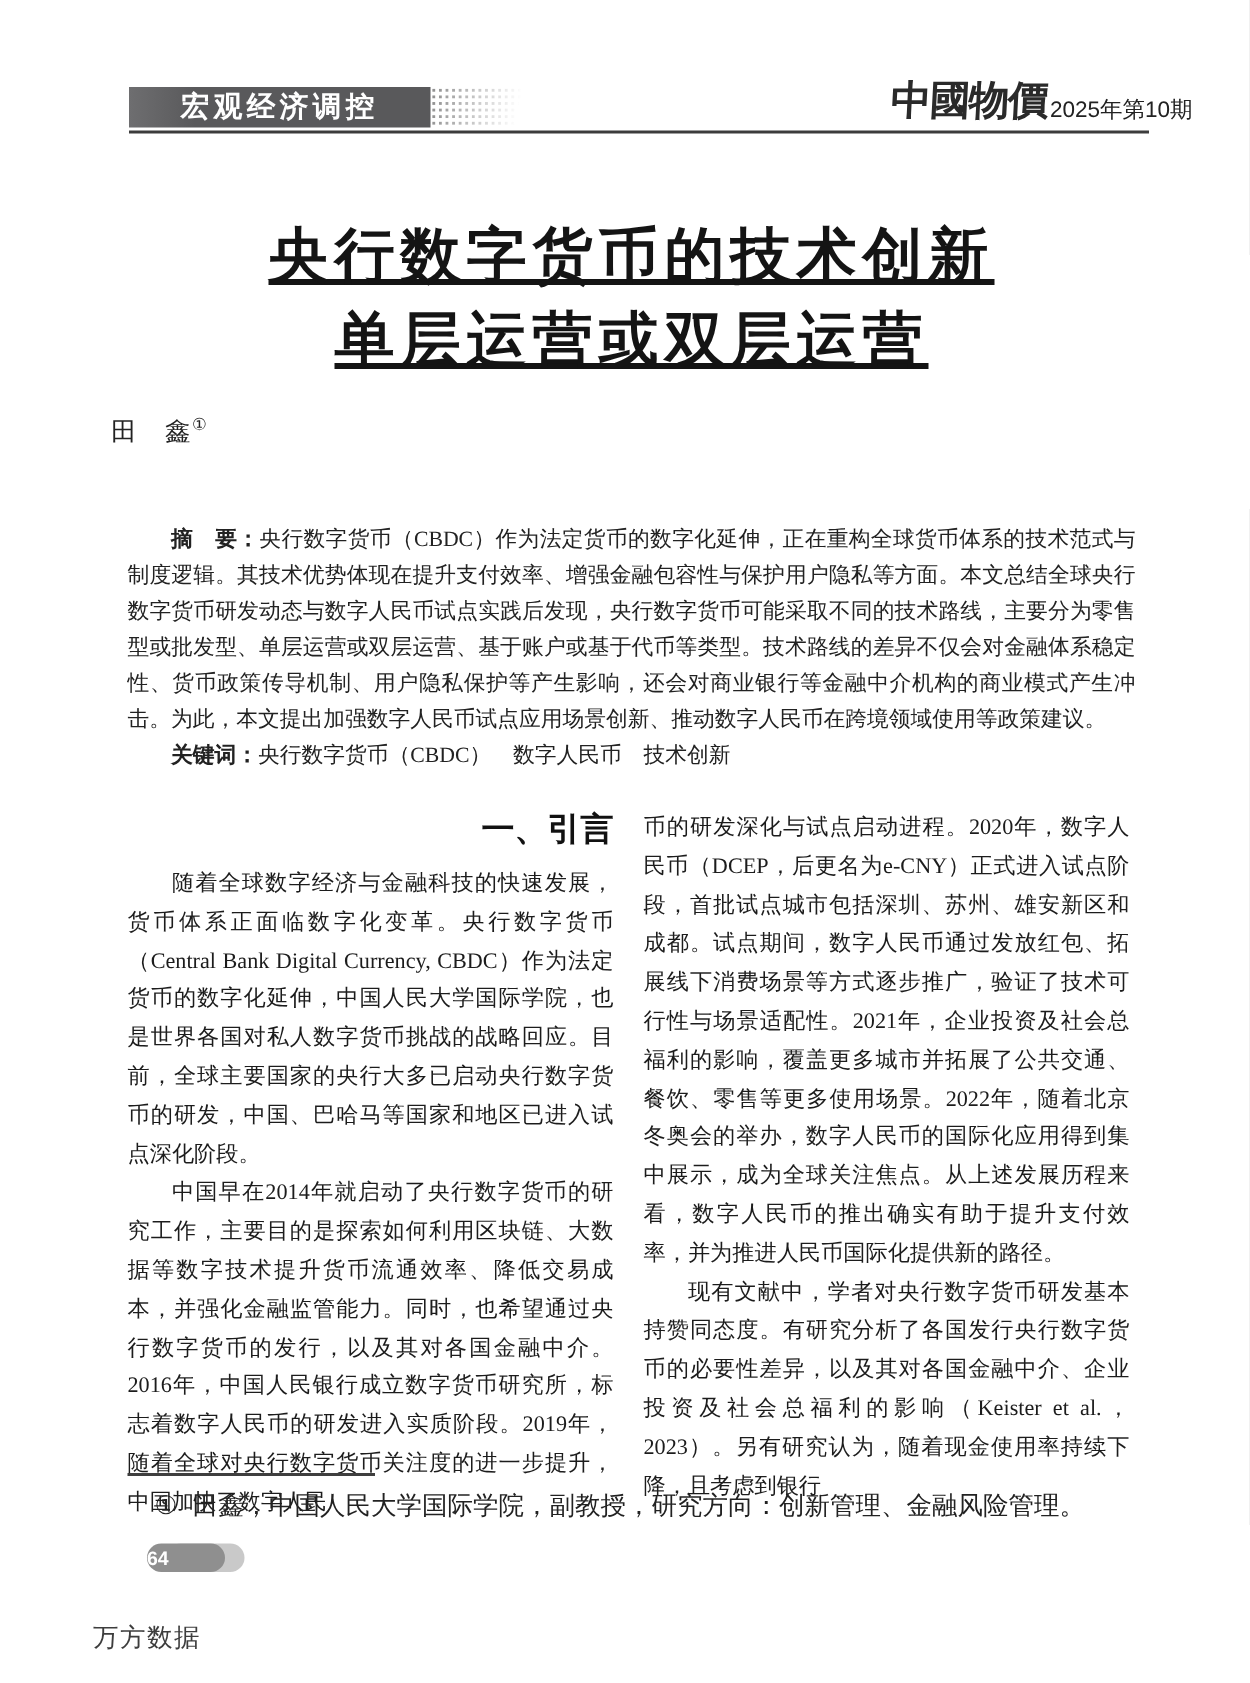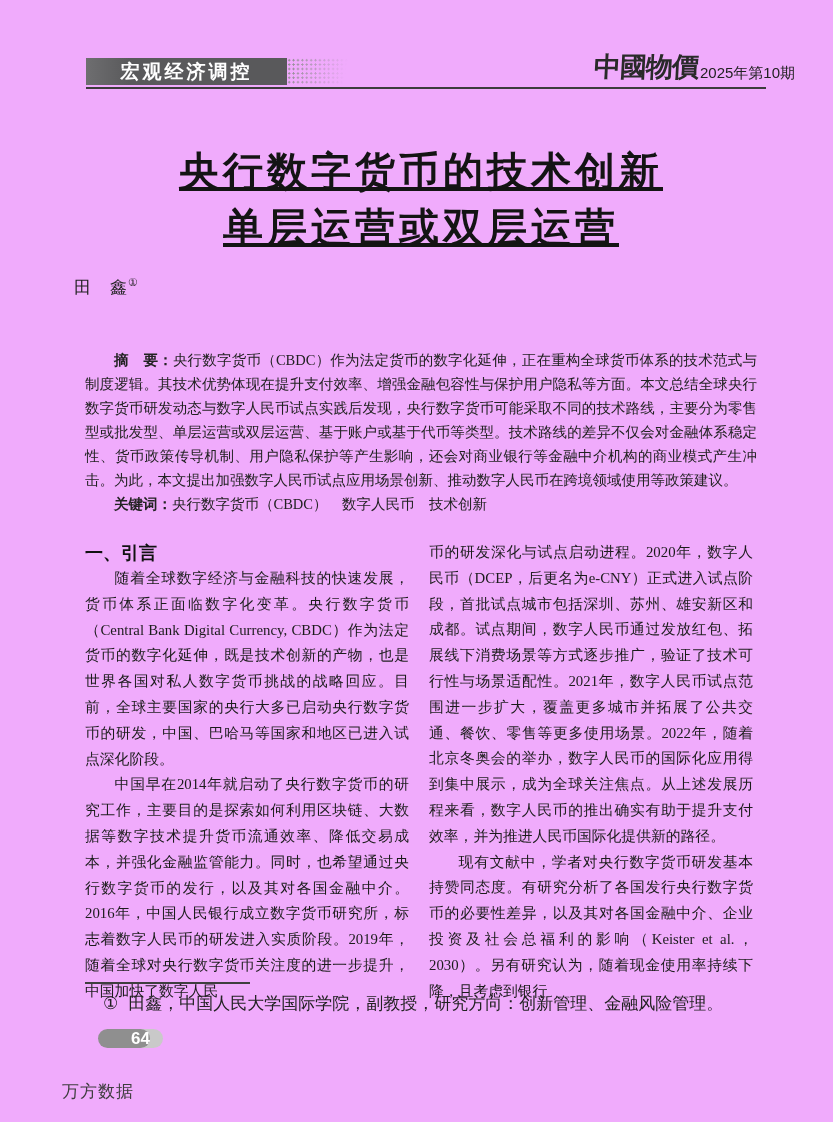--- a/index.html
+++ b/index.html
@@ -1,19 +1,19 @@
 <!DOCTYPE html>
 <html><head>
 <meta charset="utf-8">
 <style>
   html,body{margin:0;padding:0;background:#e8e8e8;}
   .page{
     position:relative;
     width:833px;height:1122px;
-    background:#f0abfc;
+    background:#ffffff;
     overflow:hidden;
     font-family:"Liberation Serif","DejaVu Serif",serif;
     color:#1c1c1c;
   }
   
   .section-tag{
     position:absolute;left:86px;top:58px;width:201px;height:27px;
     background:linear-gradient(90deg,#6e6e70 0%,#59595b 22%,#59595b 100%);
     color:#ffffff;
     font-family:"Liberation Sans","DejaVu Sans",sans-serif;
@@ -64,23 +64,23 @@
     margin:0;font-size:14.5px;line-height:24px;
     text-align:justify;text-indent:2em;color:#222;
   }
   .abstract .abs-label{font-family:Liberation Serif, serif;font-weight:bold;}
   .keywords{margin-top:0;}
   
   .col{position:absolute;width:324px;}
   .col-left{left:85px;top:541px;}
   .col-right{left:429px;top:540px;}
   .sec-heading{
-    margin:0 0 1px 0;text-align:left;
+    margin:0 0 12px 0;text-align:right;
     font-family:"Liberation Sans","DejaVu Sans",sans-serif;
-    font-weight:bold;font-size:18px;line-height:24px;color:#111;
+    font-weight:bold;font-size:22px;line-height:24px;color:#111;
   }
   .para{
     margin:0;font-size:14.8px;line-height:25.8px;
     text-align:justify;text-indent:2em;color:#1c1c1c;
   }
   .para.cont{text-indent:0;}
   
   .footnote-rule{
     position:absolute;left:85px;top:982px;width:165px;height:2px;background:#3f3f3f;
   }
@@ -92,21 +92,21 @@
   
   .page-badge{position:absolute;left:98px;top:1029px;width:70px;height:19px;}
   .badge-shadow{
     position:absolute;left:13px;top:0;width:52px;height:19px;
     border-radius:10px;background:#c9c9c9;
   }
   .badge-pill{
     position:absolute;left:0;top:0;width:52px;height:19px;
     border-radius:10px;background:#8f8f8f;
     color:#fff;font-family:"Liberation Sans","DejaVu Sans",sans-serif;
-    font-weight:bold;font-size:17px;line-height:19px;text-align:right;
+    font-weight:bold;font-size:13px;line-height:19px;text-align:left;
   }
   
   .watermark{
     position:absolute;left:62px;top:1080px;
     font-family:"Liberation Sans","DejaVu Sans",sans-serif;
     font-size:17px;font-weight:500;letter-spacing:1px;color:#3d3d3d;text-align:center;
   }
 </style>
 </head>
 <body>
@@ -129,27 +129,27 @@
     <span>田　鑫</span><sup>①</sup>
   </div>
 
   <section class="abstract-block">
     <p class="abstract"><b class="abs-label">摘　要：</b><span>央行数字货币（CBDC）作为法定货币的数字化延伸，正在重构全球货币体系的技术范式与制度逻辑。其技术优势体现在提升支付效率、增强金融包容性与保护用户隐私等方面。本文总结全球央行数字货币研发动态与数字人民币试点实践后发现，央行数字货币可能采取不同的技术路线，主要分为零售型或批发型、单层运营或双层运营、基于账户或基于代币等类型。技术路线的差异不仅会对金融体系稳定性、货币政策传导机制、用户隐私保护等产生影响，还会对商业银行等金融中介机构的商业模式产生冲击。为此，本文提出加强数字人民币试点应用场景创新、推动数字人民币在跨境领域使用等政策建议。</span></p>
     <p class="abstract keywords"><b class="abs-label">关键词：</b><span>央行数字货币（CBDC）　数字人民币　技术创新</span></p>
   </section>
 
   <section class="col col-left">
     <h2 class="sec-heading">一、引言</h2>
-    <p class="para">随着全球数字经济与金融科技的快速发展，货币体系正面临数字化变革。央行数字货币（Central Bank Digital Currency, CBDC）作为法定货币的数字化延伸，既是技术创新的产物，也是世界各国对私人数字货币挑战的战略回应。目前，全球主要国家的央行大多已启动央行数字货币的研发，中国、巴哈马等国家和地区已进入试点深化阶段。</p>
+    <p class="para">随着全球数字经济与金融科技的快速发展，货币体系正面临数字化变革。央行数字货币（Central Bank Digital Currency, CBDC）作为法定货币的数字化延伸，中国人民大学国际学院，也是世界各国对私人数字货币挑战的战略回应。目前，全球主要国家的央行大多已启动央行数字货币的研发，中国、巴哈马等国家和地区已进入试点深化阶段。</p>
     <p class="para">中国早在2014年就启动了央行数字货币的研究工作，主要目的是探索如何利用区块链、大数据等数字技术提升货币流通效率、降低交易成本，并强化金融监管能力。同时，也希望通过央行数字货币的发行，以及其对各国金融中介。2016年，中国人民银行成立数字货币研究所，标志着数字人民币的研发进入实质阶段。2019年，随着全球对央行数字货币关注度的进一步提升，中国加快了数字人民</p>
   </section>
 
   <section class="col col-right">
-    <p class="para cont">币的研发深化与试点启动进程。2020年，数字人民币（DCEP，后更名为e-CNY）正式进入试点阶段，首批试点城市包括深圳、苏州、雄安新区和成都。试点期间，数字人民币通过发放红包、拓展线下消费场景等方式逐步推广，验证了技术可行性与场景适配性。2021年，数字人民币试点范围进一步扩大，覆盖更多城市并拓展了公共交通、餐饮、零售等更多使用场景。2022年，随着北京冬奥会的举办，数字人民币的国际化应用得到集中展示，成为全球关注焦点。从上述发展历程来看，数字人民币的推出确实有助于提升支付效率，并为推进人民币国际化提供新的路径。</p>
-    <p class="para">现有文献中，学者对央行数字货币研发基本持赞同态度。有研究分析了各国发行央行数字货币的必要性差异，以及其对各国金融中介、企业投资及社会总福利的影响（Keister et al.，2030）。另有研究认为，随着现金使用率持续下降，且考虑到银行</p>
+    <p class="para cont">币的研发深化与试点启动进程。2020年，数字人民币（DCEP，后更名为e-CNY）正式进入试点阶段，首批试点城市包括深圳、苏州、雄安新区和成都。试点期间，数字人民币通过发放红包、拓展线下消费场景等方式逐步推广，验证了技术可行性与场景适配性。2021年，企业投资及社会总福利的影响，覆盖更多城市并拓展了公共交通、餐饮、零售等更多使用场景。2022年，随着北京冬奥会的举办，数字人民币的国际化应用得到集中展示，成为全球关注焦点。从上述发展历程来看，数字人民币的推出确实有助于提升支付效率，并为推进人民币国际化提供新的路径。</p>
+    <p class="para">现有文献中，学者对央行数字货币研发基本持赞同态度。有研究分析了各国发行央行数字货币的必要性差异，以及其对各国金融中介、企业投资及社会总福利的影响（Keister et al.，2023）。另有研究认为，随着现金使用率持续下降，且考虑到银行</p>
   </section>
 
   <div class="footnote-rule"></div>
   <div class="footnote">
     <span class="fn-marker">①</span><span class="fn-text">田鑫，中国人民大学国际学院，副教授，研究方向：创新管理、金融风险管理。</span>
   </div>
 
   <div class="page-badge">
     <span class="badge-shadow"></span>
     <span class="badge-pill"><span>64</span></span>

